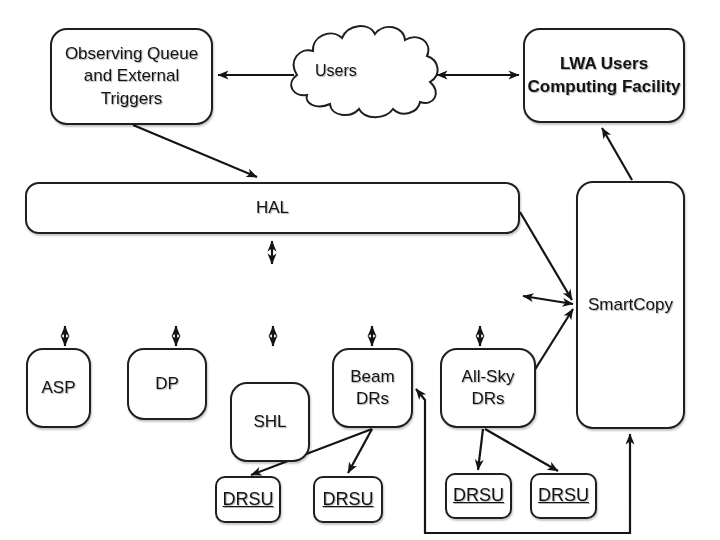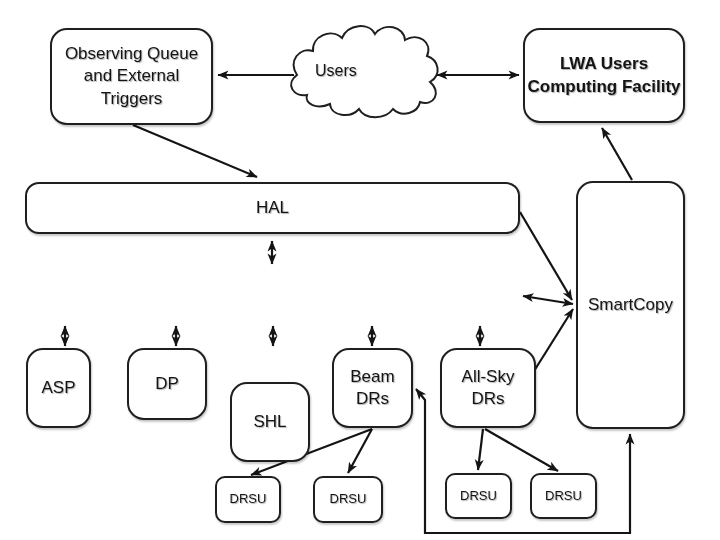--- a/index.html
+++ b/index.html
@@ -12,21 +12,21 @@
   .cloud { fill:#ffffff; stroke:#1f1f1f; stroke-width:2; }
   .node {
     position:absolute; background:#ffffff; border:2px solid #1f1f1f;
     display:flex; align-items:center; justify-content:center; text-align:center;
     font-size:17px; box-shadow:1px 1.5px 2px rgba(0,0,0,0.22); box-sizing:border-box;
   }
   .lbl { white-space:pre-line; line-height:1.3; text-shadow:1px 1px 1px rgba(0,0,0,0.30); }
   .r-lg { border-radius:17px; }
   .r-md { border-radius:14px; }
   .r-sm { border-radius:10px; }
-  .drsu { font-size:13px; }
+  .drsu { font-size:18px;text-decoration:underline; }
   .users-label {
     position:absolute; left:315px; top:62px; width:86px; 
     font-size:16px; text-shadow:1px 1px 1px rgba(0,0,0,0.30);
   }
 </style>
 </head>
 <body>
 
 <div class="canvas">
 

